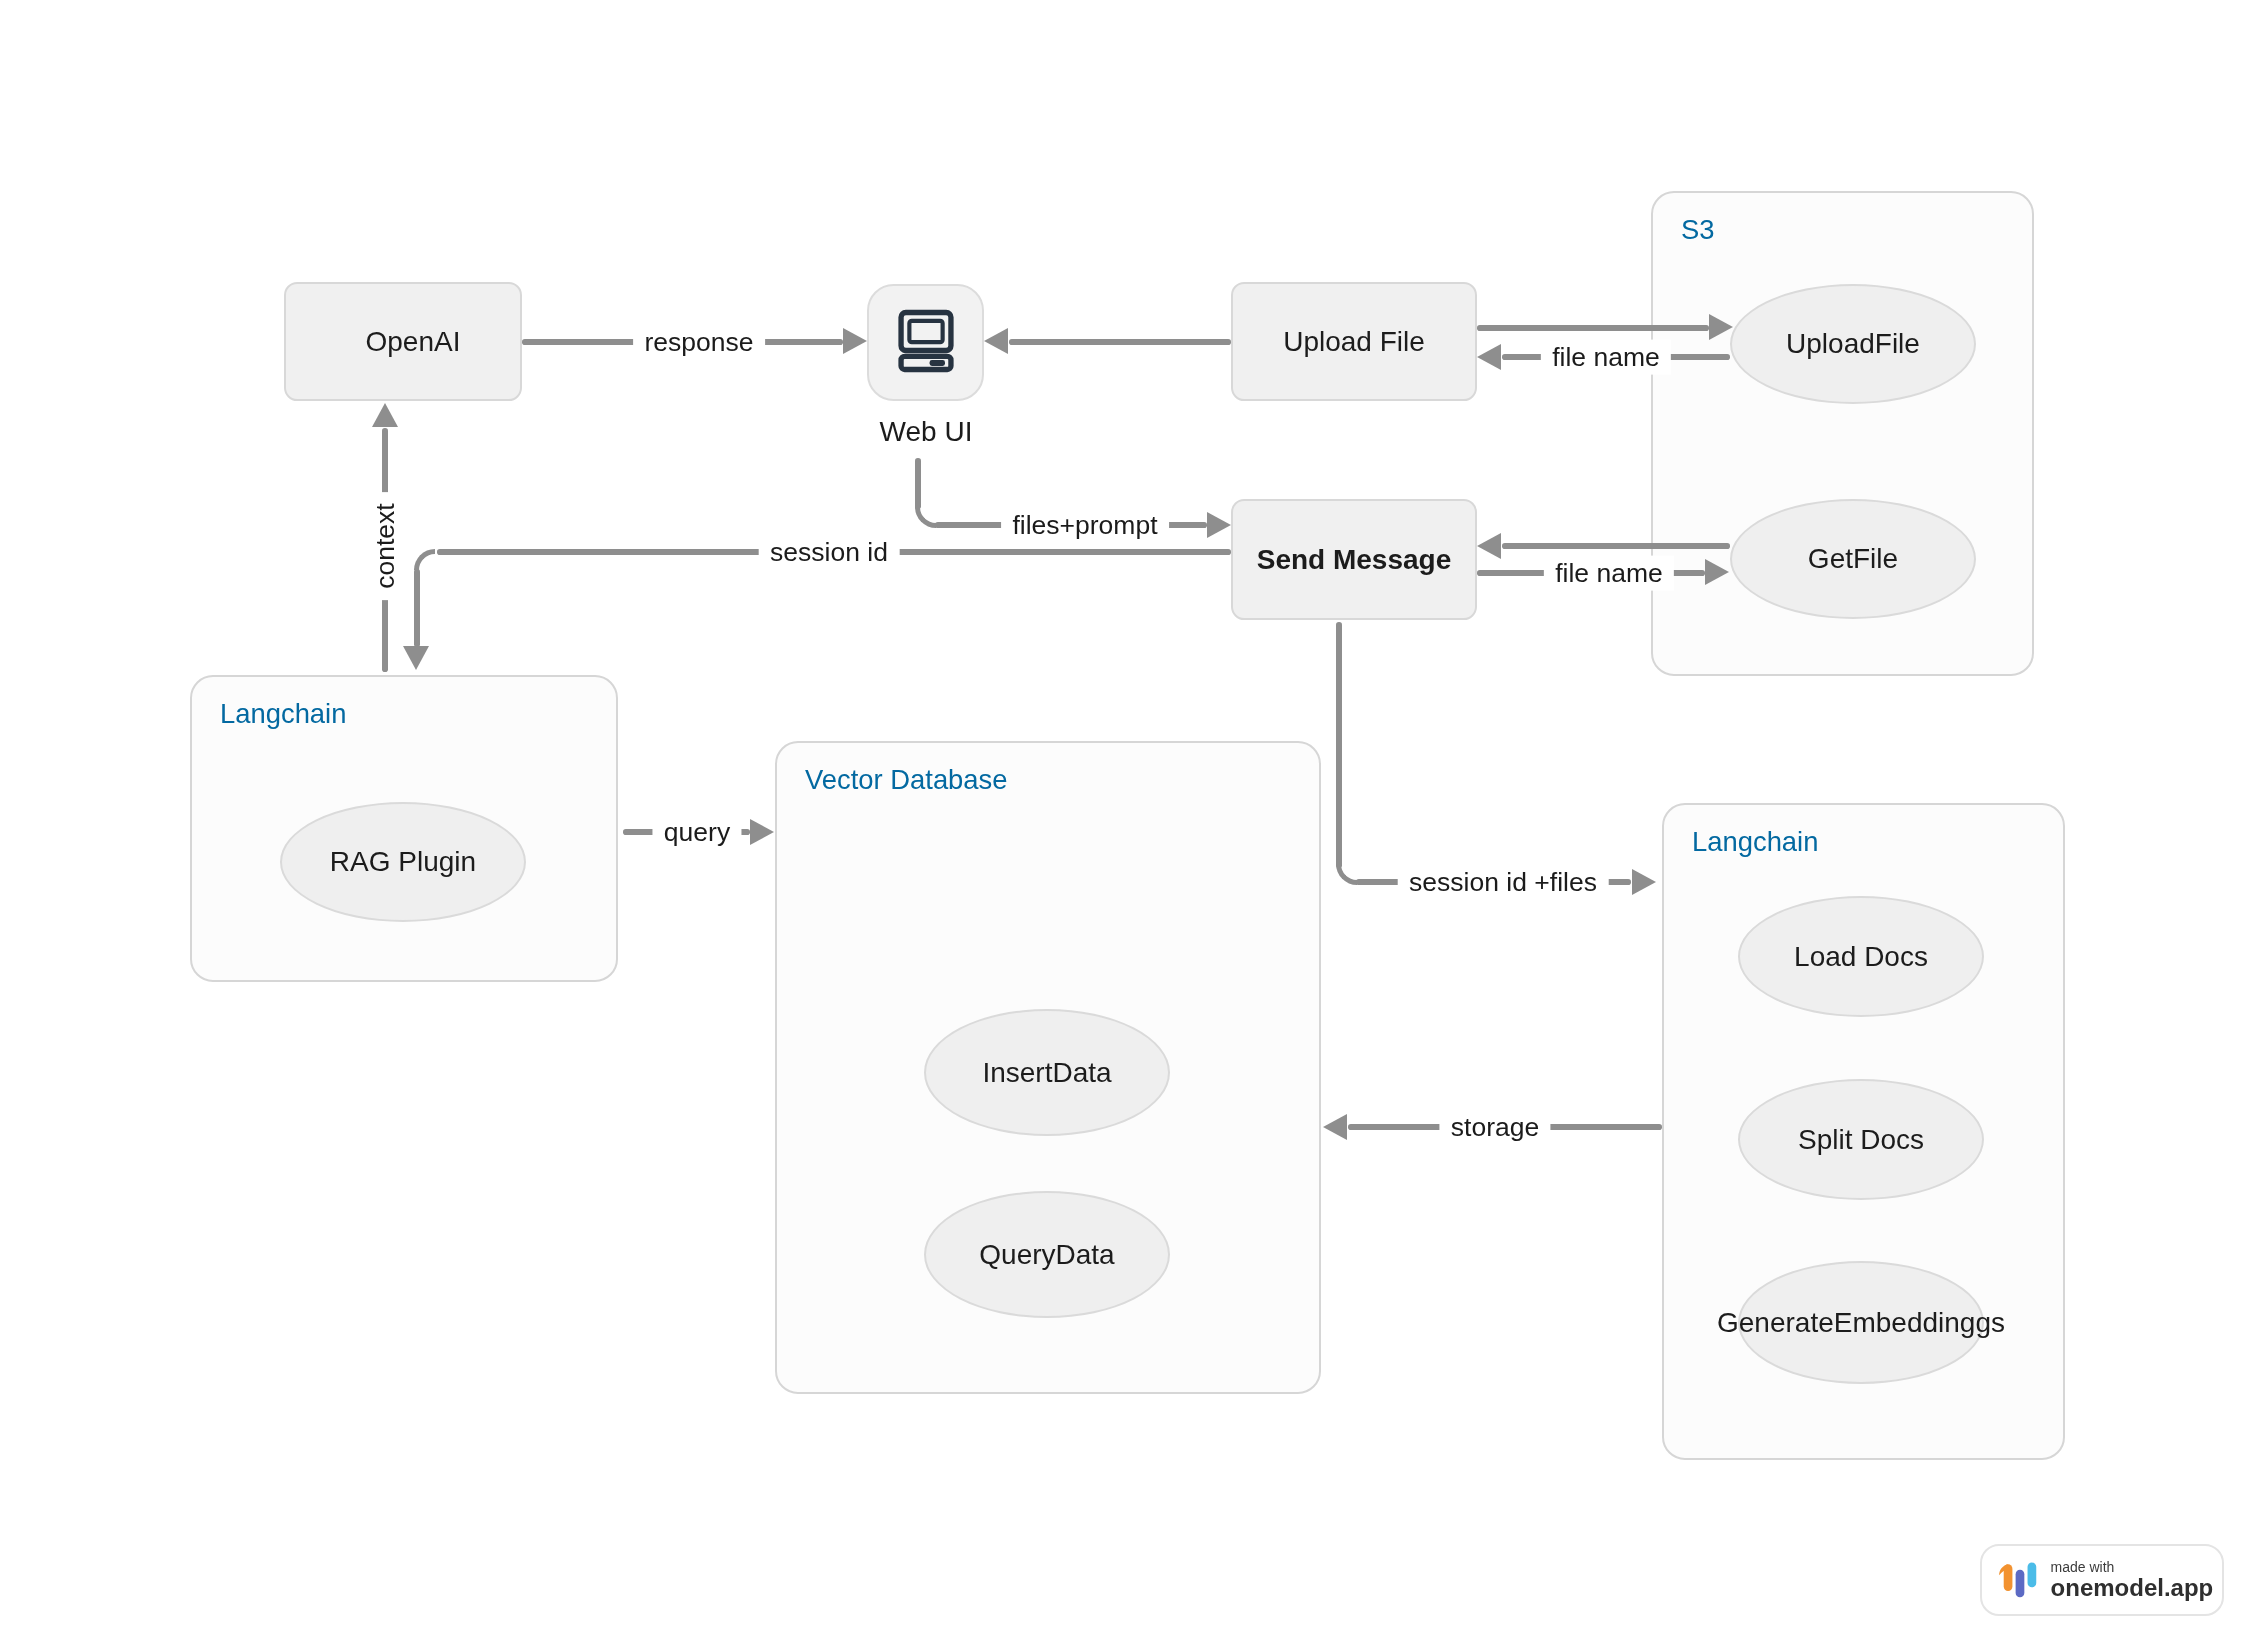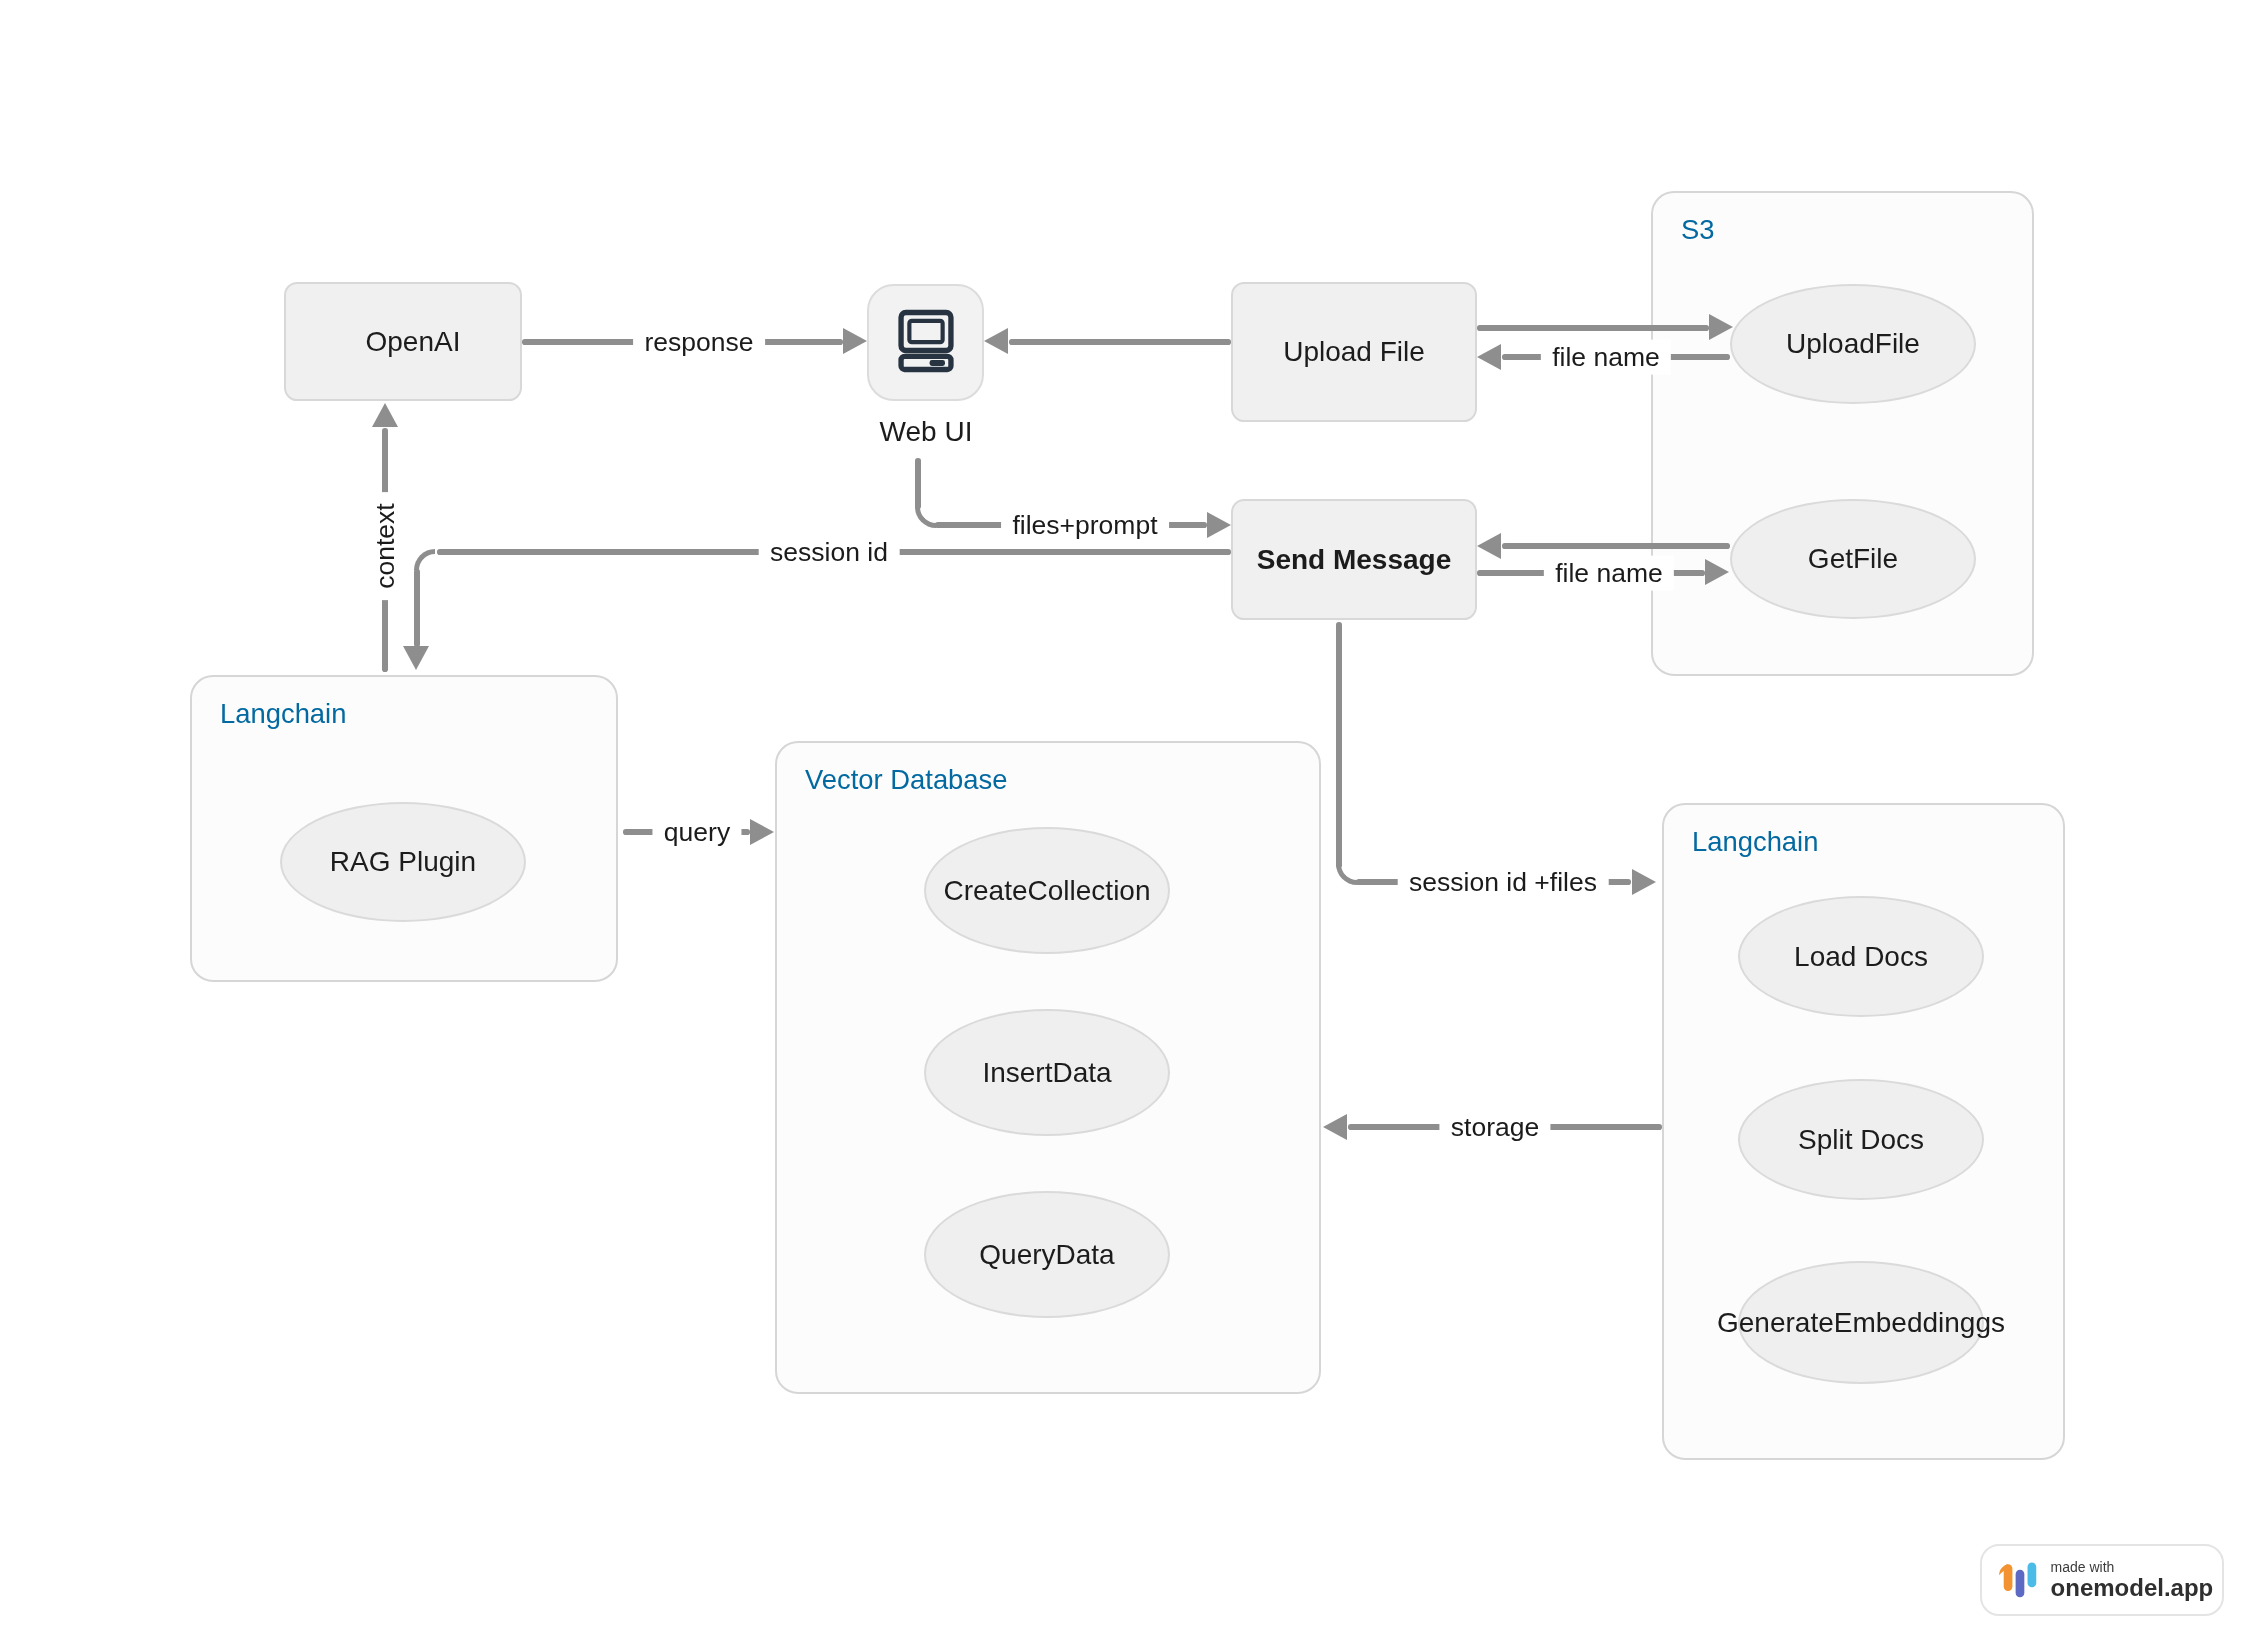--- a/index.html
+++ b/index.html
@@ -97,45 +97,41 @@
       <svg viewBox="0 0 64 64" width="76" height="76" aria-hidden="true">
         <rect x="11" y="8" width="42" height="32" rx="4" fill="none" stroke="#273341" stroke-width="4.5"></rect>
         <rect x="18" y="15" width="28" height="18" rx="2" fill="none" stroke="#273341" stroke-width="3.5"></rect>
         <rect x="11" y="45" width="42" height="11" rx="3" fill="none" stroke="#273341" stroke-width="4.5"></rect>
         <rect x="35" y="48" width="13" height="5" rx="2" fill="#273341"></rect>
       </svg>
     </span>
   </div>
   <div class="node-caption" style="left:926px; top:416px;">Web UI</div>
 
-  <div class="box" style="left:1231px; top:282px; width:246px; height:140px;">
+  <div class="box" style="left:1231px; top:282px; width:246px; height:119px;">
     <span>Upload File</span>
   </div>
 
   <div class="box" style="left:1231px; top:499px; width:246px; height:121px;font-weight:bold;">
     <span>Send Message</span>
   </div>
 
   <div class="ellipse" style="left:1730px; top:284px; width:246px; height:120px;">
     <span>Upload</span>
     <span>File</span>
   </div>
   <div class="ellipse" style="left:1730px; top:499px; width:246px; height:120px;">
     <span>Get</span>
     <span>File</span>
   </div>
 
   <div class="ellipse" style="left:280px; top:802px; width:246px; height:120px;">
     <span>RAG Plugin</span>
   </div>
 
-  <div class="ellipse" style="left:924px; top:827px; width:246px; height:127px;">
-    <span>Create</span>
-    <span>Collection</span>
-  </div>
   <div class="ellipse" style="left:924px; top:1009px; width:246px; height:127px;">
     <span>Insert</span>
     <span>Data</span>
   </div>
   <div class="ellipse" style="left:924px; top:1191px; width:246px; height:127px;">
     <span>Query</span>
     <span>Data</span>
   </div>
 
   <div class="ellipse" style="left:1738px; top:896px; width:246px; height:121px;">

